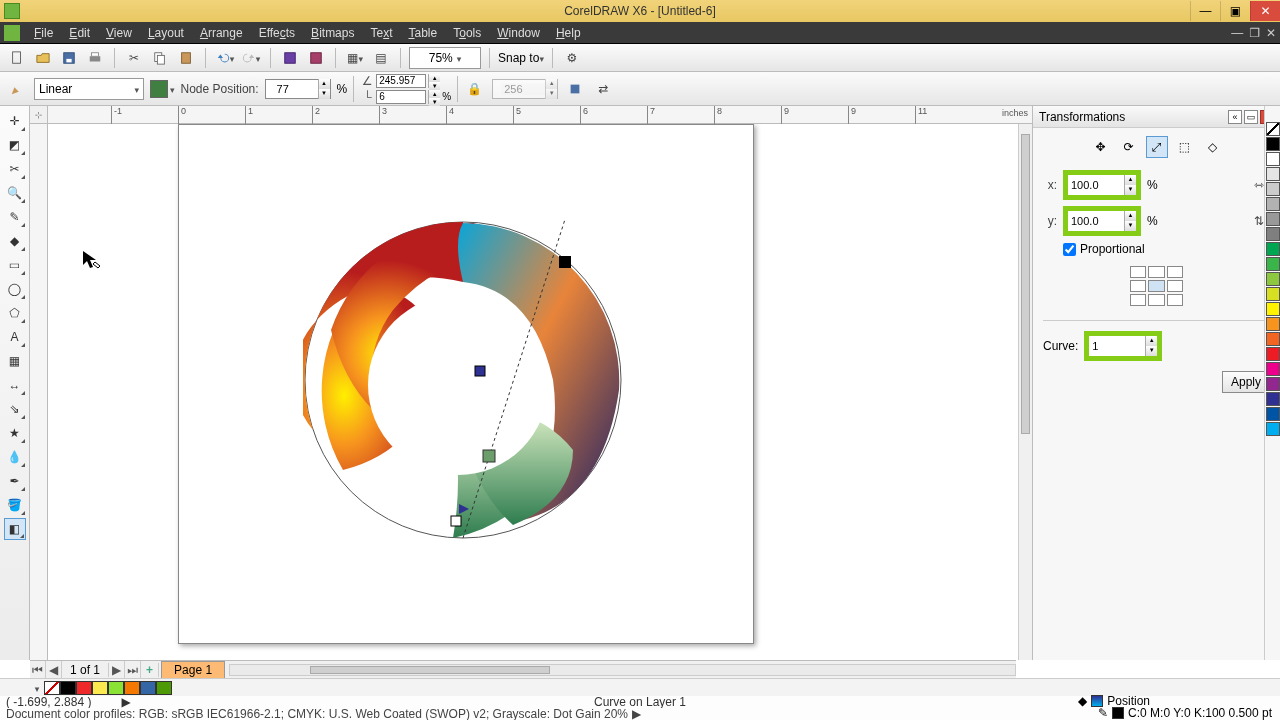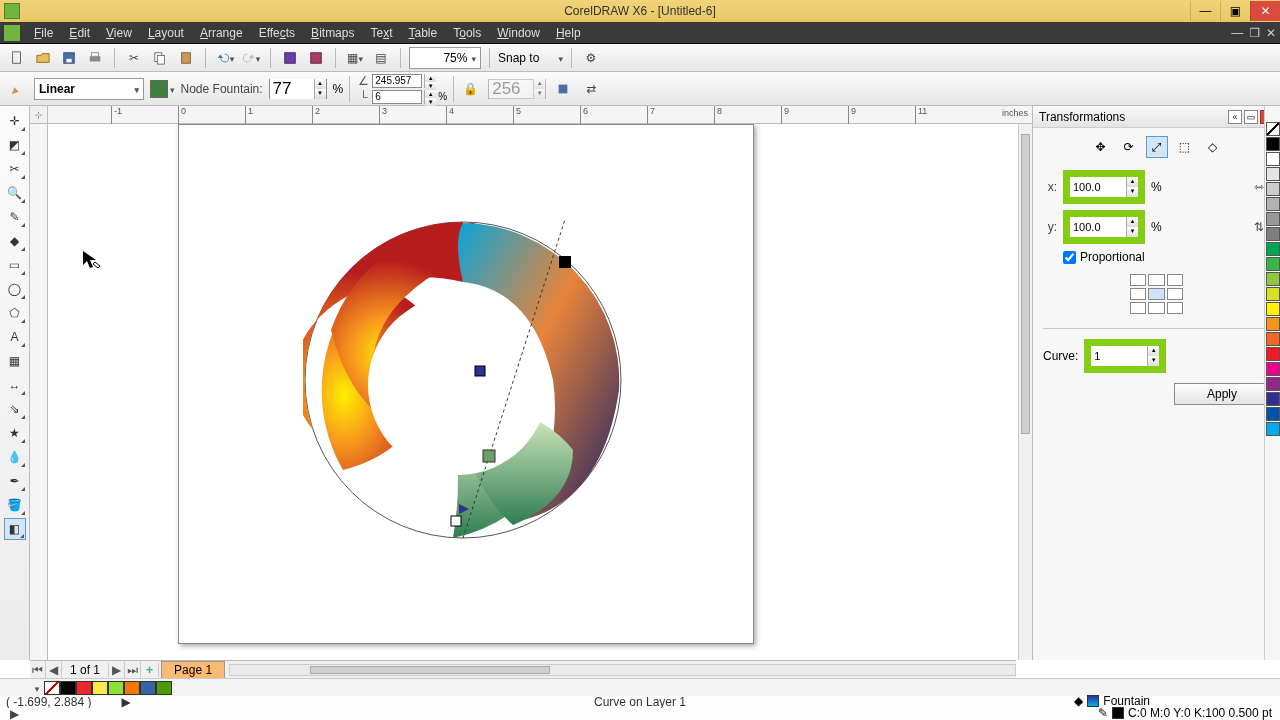--- a/index.html
+++ b/index.html
@@ -20,28 +20,28 @@
 .menubar .mi u { text-decoration: underline; }
 .menubar .mdi { position: absolute; right: 4px; display: flex; gap: 6px; color: #ccc; }
 
 
 .toolbar { height: 28px; background: linear-gradient(#fbfbfb,#e6e6e6); border-bottom: 1px solid #bcbcbc; display: flex; align-items: center; padding: 0 6px; gap: 4px; }
 .toolbar .sep { width: 1px; height: 20px; background: #bbb; margin: 0 4px; }
 .tbtn { width: 22px; height: 22px; border: 1px solid transparent; display: flex; align-items: center; justify-content: center; color: #444; }
 .tbtn svg { width: 14px; height: 14px; }
 .dd { height: 22px; border: 1px solid #999; background: #fff; display: flex; align-items: center; padding: 0 4px; }
 .dd .caret { margin-left: 4px; }
-.zoom { width: 72px; justify-content: flex-end; }
+.zoom { width: 72px; justify-content: center; }
 
 
 .propbar { height: 34px; background: linear-gradient(#fbfbfb,#e6e6e6); border-bottom: 1px solid #bcbcbc; display: flex; align-items: center; padding: 0 6px; gap: 6px; }
 .propbar .fill-swatch { width: 18px; height: 18px; background: #3f7f3f; border: 1px solid #666; }
 .propbar .lbl { color: #444; }
 .num-field { height: 20px; border: 1px solid #8a8a8a; background: #fff; display: flex; align-items: center; }
-.num-field input { border: none; width: 44px; padding: 0 3px; font-size: 17px; outline: none; }
+.num-field input { border: none; width: 44px; padding: 0 3px; font-size: 11px; outline: none; margin-left: 8px; }
 .spin { width: 12px; height: 20px; display: flex; flex-direction: column; border-left: 1px solid #aaa; }
 .spin div { flex: 1; font-size: 6px; text-align: center; line-height: 8px; background: linear-gradient(#fff,#ddd); }
 .dim-block { display: flex; flex-direction: column; gap: 0; }
 .dim-row { display: flex; align-items: center; gap: 2px; height: 16px; }
 .dim-row .ico { width: 14px; height: 14px; display:flex; align-items:center; justify-content:center; color:#555; }
 .dim-row input { width: 50px; height: 14px; border: 1px solid #8a8a8a; font-size: 10px; padding: 0 2px; }
 
 
 .main { position: absolute; top: 106px; bottom: 60px; left: 0; right: 0; display: flex; background: #fff; }
 
@@ -73,28 +73,28 @@
 .docker-title { height: 22px; background: linear-gradient(#fafafa,#e4e4e4); border-bottom: 1px solid #ccc; display:flex; align-items:center; padding:0 6px; }
 .docker-title .r { margin-left:auto; display:flex; gap:2px;}
 .docker-title .r div { width:14px; height:14px; border:1px solid #888; font-size:9px; text-align:center; line-height:12px; background:#fff;}
 .docker-title .r .x { background:#d94b3c; color:#fff; border-color:#a03026;}
 .docker-body { padding: 8px 10px; }
 .tr-icons { display:flex; gap:6px; margin-bottom:12px; justify-content:center;}
 .tr-icons .ti { width:22px; height:22px; border:1px solid transparent; display:flex; align-items:center; justify-content:center;}
 .tr-icons .ti.sel { border-color:#5a9bd4; background:#d3e6f7;}
 .fld { display:flex; align-items:center; gap:6px; margin-bottom:6px;}
 .fld label { width:14px; text-align:right; color:#444;}
-.fld .nf { display:flex; border:7px solid #84cc16; background:#84cc16;}
+.fld .nf { display:flex; border:5px solid #84cc16; background:#84cc16;}
 .fld .nf input { border:none; width:56px; padding:0 3px; font-size:11px;}
 .chk { display:flex; align-items:center; gap:4px; margin:4px 0 10px 20px;}
 .anchors { width:54px; height:40px; margin:0 auto 14px; display:grid; grid-template-columns:repeat(3,1fr); grid-template-rows:repeat(3,1fr); gap:2px;}
 .anchors div { border:1px solid #888; background:#fff;}
 .anchors .mid { background:#cfe3f5;}
 hr.div { border:none; border-top:1px solid #ccc; margin:6px 0 10px;}
-.apply-btn { float:right; padding:3px 32px; background:linear-gradient(#fdfdfd,#e4e4e4); border:1px solid #8a8a8a;}
+.apply-btn { float:right; padding:3px 8px; background:linear-gradient(#fdfdfd,#e4e4e4); border:1px solid #8a8a8a;}
 
 
 .palette { position: absolute; right: 0; top: 106px; bottom: 60px; width: 16px; background: #f6f6f6; border-left:1px solid #ccc; display:flex; flex-direction:column; gap:1px; padding-top:16px;}
 .palette .sw { width:14px; height:14px; margin-left:1px; border:1px solid #555;}
 .palette .none { background:#fff; position:relative;}
 .palette .none::after { content:""; position:absolute; left:0; top:0; right:0; bottom:0; background:linear-gradient(135deg,transparent 45%,#000 45%,#000 55%,transparent 55%);}
 
 
 .pagetabs { position:absolute; left:30px; right:264px; bottom:42px; height:18px; background:#f0f0f0; border-top:1px solid #bbb; display:flex; align-items:center; font-size:11px;}
 .pagetabs .nav { width:16px; text-align:center; color:#555; border-right:1px solid #ccc; height:100%; line-height:18px;}
@@ -216,43 +216,43 @@
     </div>
   <div class="sep"></div>
   <div class="tbtn">▦<span class="caret"></span></div>
   <div class="tbtn">▤</div>
   <div class="sep"></div>
   <div class="dd zoom">
       <span>75%</span>
       <span class="caret"></span>
     </div>
   <div class="sep"></div>
-  <div style="display:flex;align-items:center;gap:19px;">
+  <div style="display:flex;align-items:center;gap:0;">
     <span>Snap to</span>
     <span class="caret"></span>
   </div>
   <div class="sep"></div>
   <div class="tbtn">⚙</div>
 </div>
 
 <div class="propbar">
   <div class="tbtn">
       <svg viewBox="0 0 16 16">
         <path d="M2 14l3-8 5 5-8 3z" fill="#c9975a"></path>
       </svg>
     </div>
-  <div class="dd" style="width:110px;font-weight:bold;">
+  <div class="dd" style="width:110px;">
       <span>Linear</span>
       <span class="caret" style="margin-left:auto;"></span>
     </div>
   <div style="display:flex;align-items:center;">
     <div class="fill-swatch"></div>
     <span class="caret" style="margin-left:2px;"></span>
   </div>
-  <span class="lbl">Node Fountain:</span>
+  <span class="lbl">Node Position:</span>
   <div class="num-field">
     <input value="77" style="">
     <div class="spin">
         <div>▲</div>
         <div>▼</div>
       </div>
   </div>
   <span>%</span>
   <div class="sep" style="width:1px;height:26px;background:#bbb;"></div>
   <div class="dim-block">
@@ -513,22 +513,23 @@
   </div>
 
 <div class="statusbar">
   <span>( -1.699, 2.884 )</span>
   <span style="margin-left:30px;">▶</span>
   <span class="center">Curve on Layer 1</span>
 </div>
 <div class="status-right">
   <span>◆</span>
   <div class="sw" style="background:linear-gradient(#2e3192,#00aeef);"></div>
-  <span>Fountain</span>
+  <span>Position</span>
 </div>
 <div class="statusbar2">
+  <span>Document color profiles: RGB: sRGB IEC61966-2.1; CMYK: U.S. Web Coated (SWOP) v2; Grayscale: Dot Gain 20%</span>
   <span style="margin-left:4px;">▶</span>
 </div>
 <div class="status-right2">
   <span>✎</span>
   <div class="sw"></div>
   <span>C:0 M:0 Y:0 K:100  0.500 pt</span>
 </div>
 
 </body></html>

